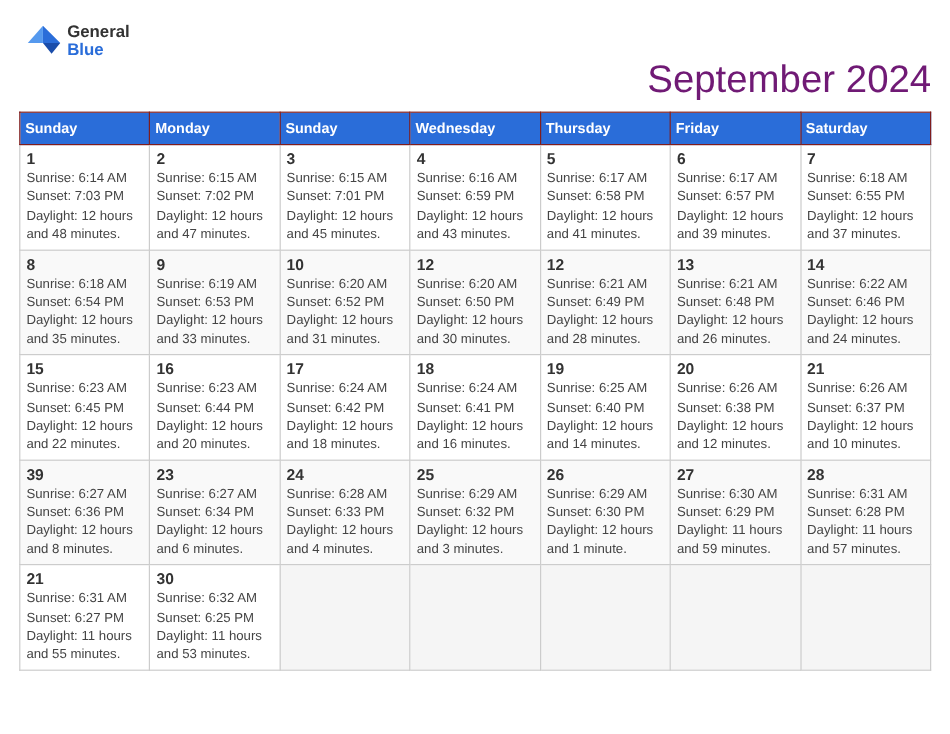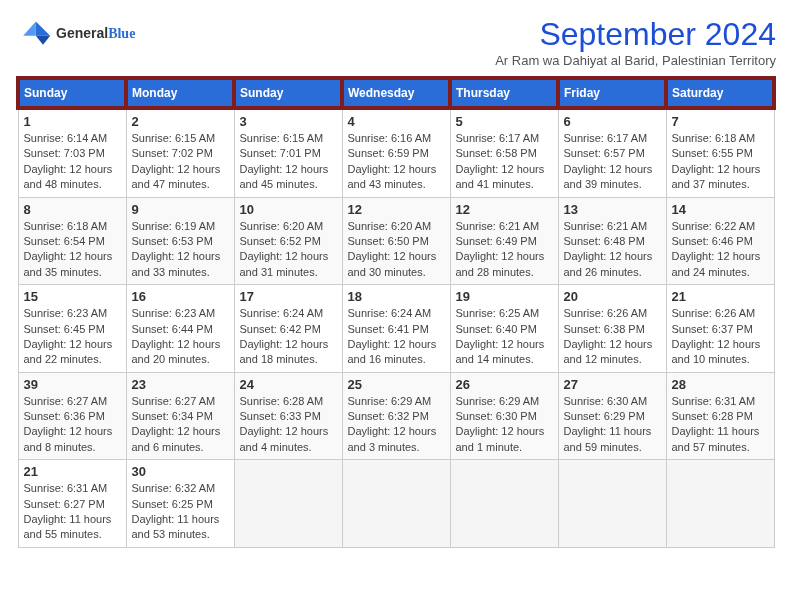--- a/index.html
+++ b/index.html
@@ -16,62 +16,63 @@
       align-items: flex-start;
       margin-bottom: 4px;
     }
     .logo {
       display: flex;
       align-items: center;
       gap: 4px;
     }
     .logo-text {
       display: flex;
+      flex-direction: column;
       line-height: 1.1;
     }
     .logo-general {
       font-size: 14px;
       font-weight: bold;
       color: #333;
     }
     .logo-blue {
       font-size: 14px;
       font-weight: bold;
       color: #2a6dd9;
-      font-family: Liberation Serif, serif;
     }
     .logo-icon {
       width: 36px;
       height: 36px;
     }
     .title-block {
       text-align: right;
     }
     .month-title {
       font-size: 32px;
-      color: #1d4ed8;
+      color: #701a75;
       font-weight: normal;
+      margin-top: 32px;
     }
     .subtitle {
       font-size: 13px;
       color: #555;
     }
     .calendar {
       width: 100%;
       border-collapse: collapse;
       margin-top: 8px;
     }
     .calendar th {
       background: #2a6dd9;
       color: #fff;
       font-size: 12px;
       font-weight: bold;
       padding: 6px 4px;
       text-align: left;
-      border: 4px solid #7f1d1d;
+      border: 1px solid #7f1d1d;
     }
     .calendar td {
       border: 1px solid #ccc;
       vertical-align: top;
       padding: 4px 5px;
       width: 14.28%;
       min-height: 80px;
       font-size: 9.5px;
       color: #333;
       background: #fff;
@@ -107,21 +108,20 @@
       <polygon points="22,6 22,22 8,22" fill="#5599ee"></polygon>
       <polygon points="22,22 38,22 30,32" fill="#1a4daa"></polygon>
     </svg>
     <div class="logo-text">
       <span class="logo-general">General</span>
       <span class="logo-blue">Blue</span>
     </div>
   </div>
   <div class="title-block">
     <div class="month-title">September 2024</div>
-    <div class="subtitle">Ar Ram wa Dahiyat al Barid, Palestinian Territory</div>
   </div>
 </div>
 
 <table class="calendar">
   <thead>
     <tr>
     <th>Sunday</th>
         <th>Monday</th>
         <th>Sunday</th>
         <th>Wednesday</th>

